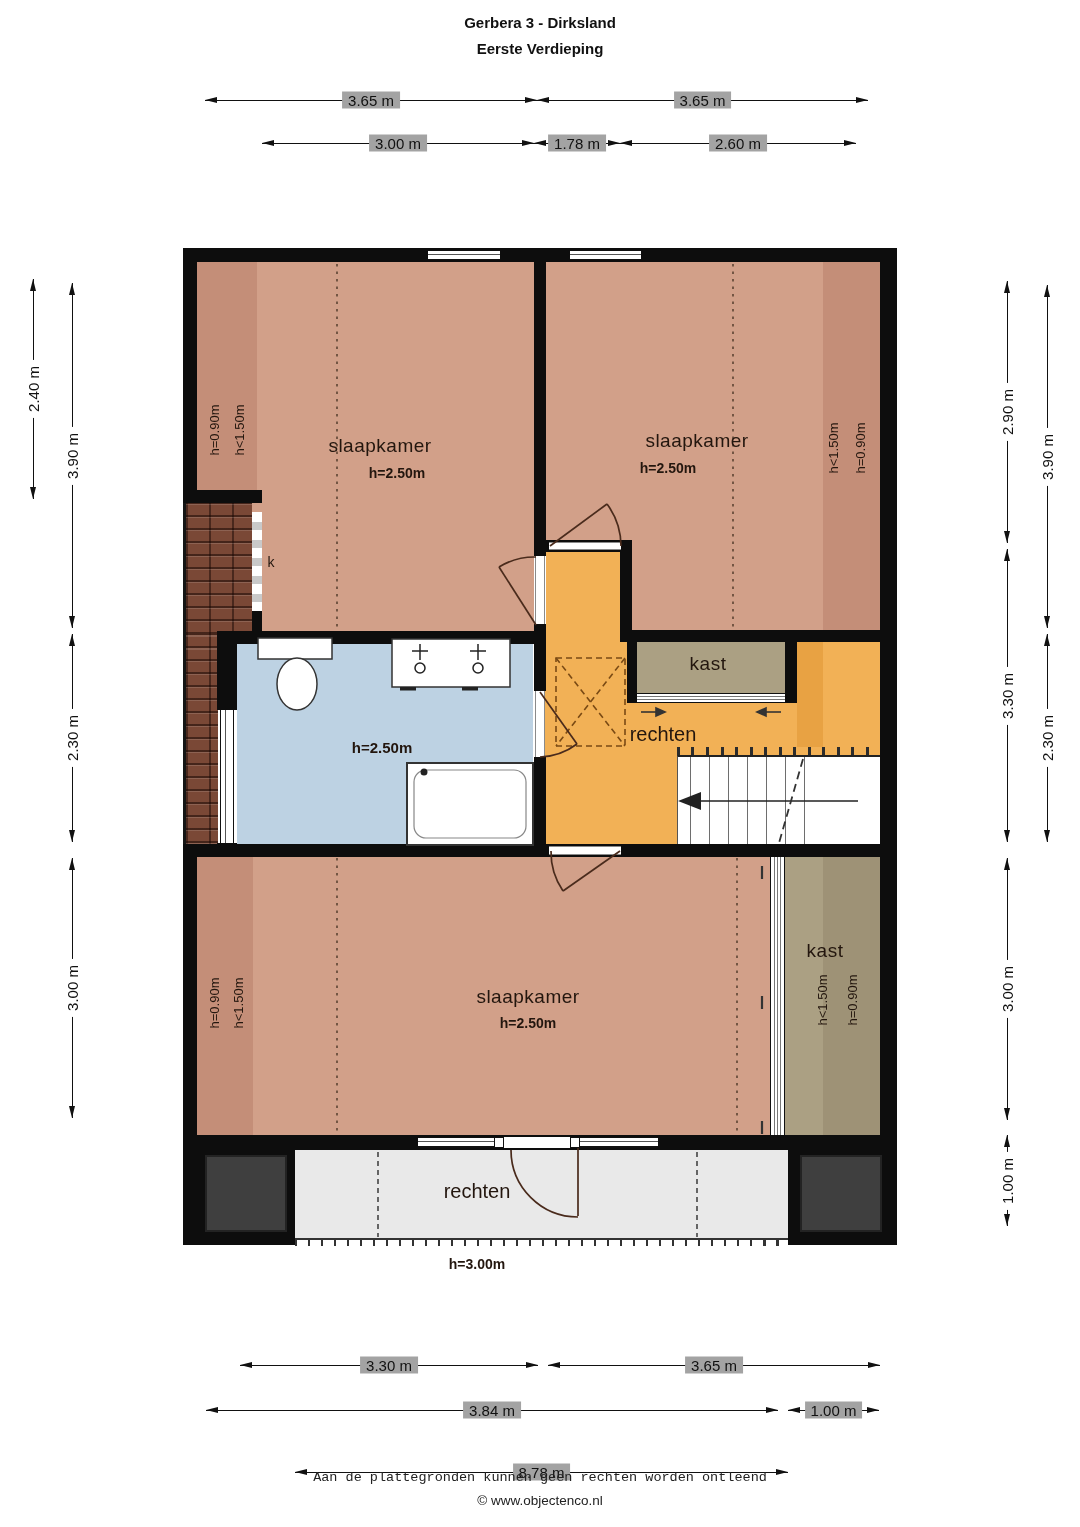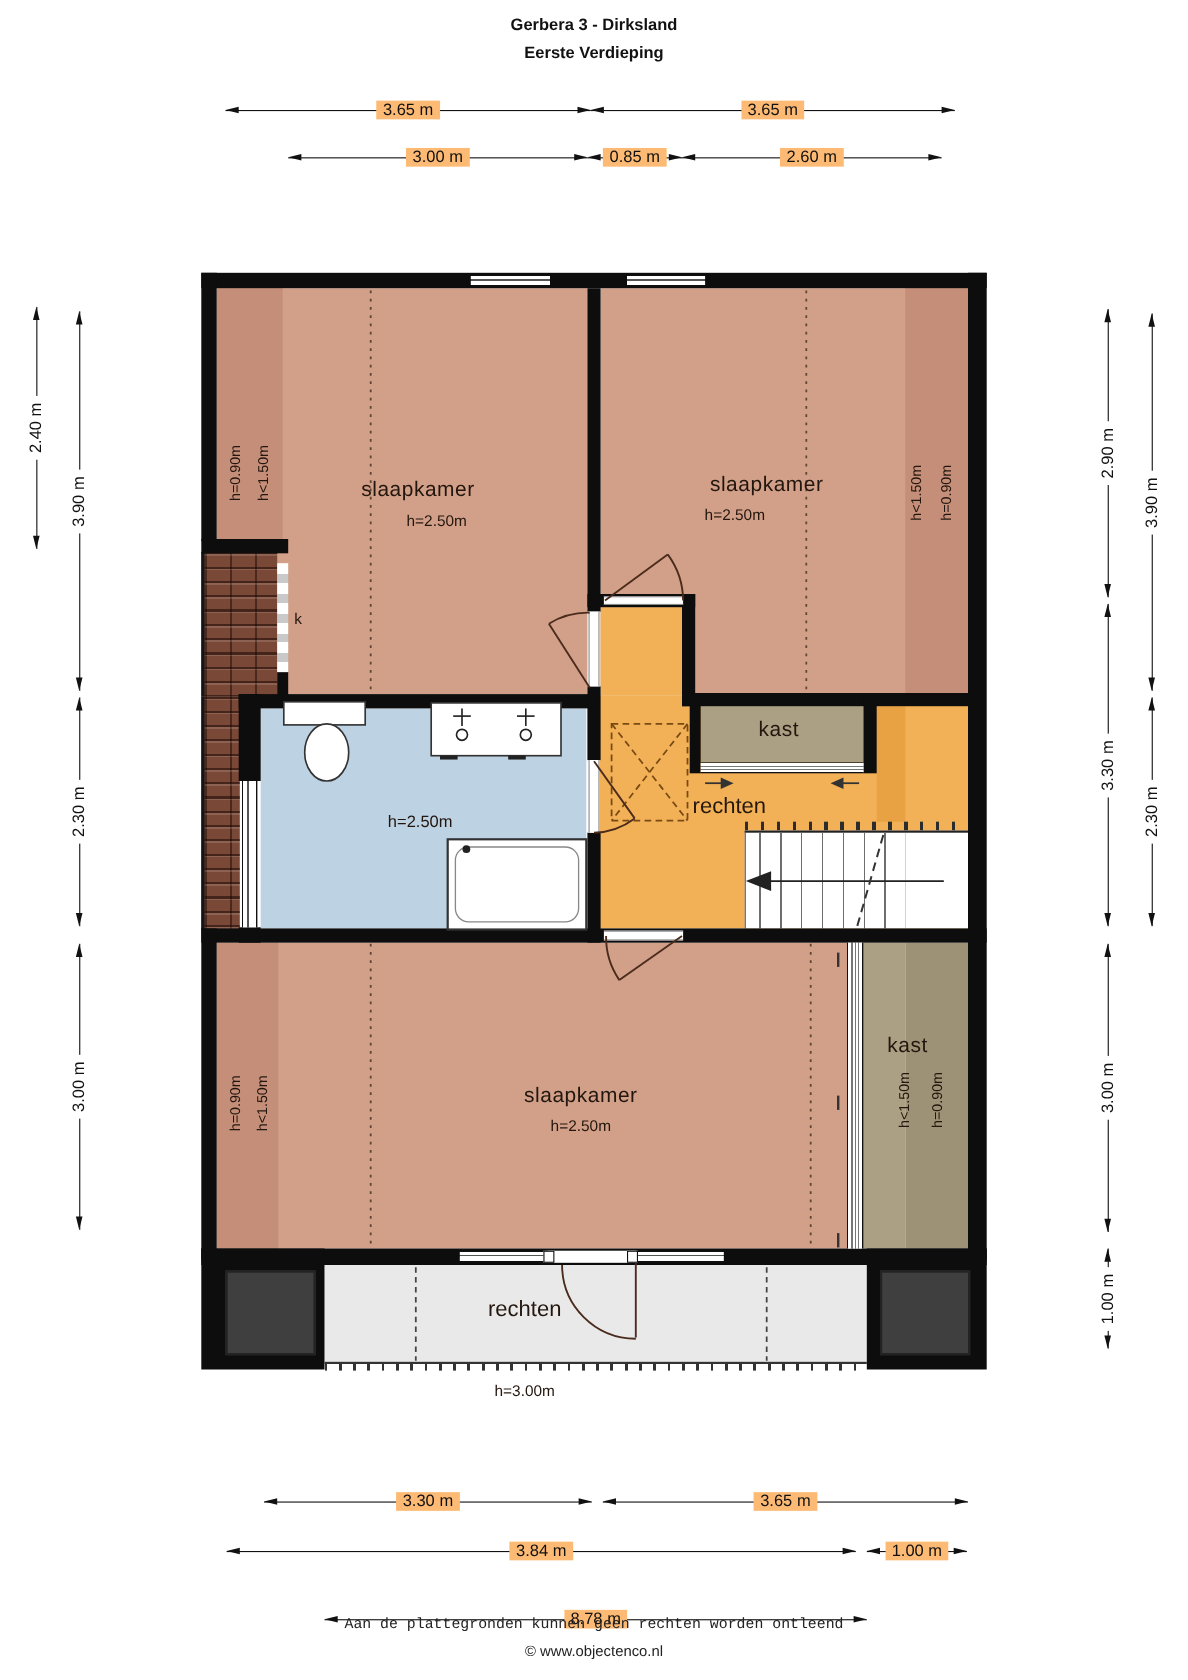--- a/index.html
+++ b/index.html
@@ -30,32 +30,32 @@
   .inset{position:absolute;background:var(--block);border:2px solid #232323;}
   .stair-ticks{position:absolute;background:repeating-linear-gradient(90deg,#2c2c2c 0 3px,transparent 3px 14.5px);}
   .stair-box{position:absolute;background:#fff;border-top:2.5px solid #222;border-left:1.5px solid #555;}
   .stair-steps{position:absolute;background:repeating-linear-gradient(90deg,#6e6e6e 0 1.5px,transparent 1.5px 19px);}
   .railing{position:absolute;border-top:2px solid #333;
     background:repeating-linear-gradient(90deg,#333 0 2.5px,transparent 2.5px 13px);}
   .rlabel{position:absolute;transform:translate(-50%,-50%);white-space:nowrap;color:#23160e;}
   .rlabel.rot{transform:translate(-50%,-50%) rotate(-90deg);}
   .big{font-size:19px;letter-spacing:.5px;}
   .huge{font-size:20px;}
-  .sub{font-size:14px;font-weight:normal;color:#23160e;}
+  .sub{font-size:14px;font-weight:bold;color:#23160e;}
   .slope{font-size:13px;color:#23160e;}
   .klabel{font-size:14px;}
   .title{position:absolute;left:50%;transform:translateX(-50%);font-weight:bold;font-size:15px;white-space:nowrap;}
   .footer{position:absolute;left:50%;transform:translateX(-50%);font-size:13.5px;color:#222;white-space:nowrap;}
   .dimh{position:absolute;height:0;border-top:1.5px solid #111;}
   .dimh::before{content:'';position:absolute;left:0;top:-4.2px;width:0;height:0;
     border-top:3.5px solid transparent;border-bottom:3.5px solid transparent;border-right:12px solid #111;}
   .dimh::after{content:'';position:absolute;right:0;top:-4.2px;width:0;height:0;
     border-top:3.5px solid transparent;border-bottom:3.5px solid transparent;border-left:12px solid #111;}
   .dimh>span{position:absolute;left:50%;top:-0.75px;transform:translate(-50%,-50%);
-    background:#fdba74;padding:0 6px;font-size:15px;white-space:nowrap;}
+    background:#a3a3a3;padding:0 6px;font-size:15px;white-space:nowrap;}
   .dimv{position:absolute;width:0;border-left:1.5px solid #111;}
   .dimv::before{content:'';position:absolute;top:0;left:-4.2px;width:0;height:0;
     border-left:3.5px solid transparent;border-right:3.5px solid transparent;border-bottom:12px solid #111;}
   .dimv::after{content:'';position:absolute;bottom:0;left:-4.2px;width:0;height:0;
     border-left:3.5px solid transparent;border-right:3.5px solid transparent;border-top:12px solid #111;}
   .dimv>span{position:absolute;left:-0.75px;top:50%;transform:translate(-50%,-50%) rotate(-90deg);
     background:#fff;padding:0 6px;font-size:15px;white-space:nowrap;}
   svg.overlay{position:absolute;left:0;top:0;pointer-events:none;}
 </style>
 </head>
@@ -228,21 +228,21 @@
   <div class="dimh" style="left:205px;top:100px;width:332px;">
       <span>3.65 m</span>
     </div>
   <div class="dimh" style="left:537px;top:100px;width:331px;">
       <span>3.65 m</span>
     </div>
   <div class="dimh" style="left:262px;top:143px;width:272px;">
       <span>3.00 m</span>
     </div>
   <div class="dimh" style="left:534px;top:143px;width:86px;">
-      <span>0.85 m</span>
+      <span>1.78 m</span>
     </div>
   <div class="dimh" style="left:620px;top:143px;width:236px;">
       <span>2.60 m</span>
     </div>
 
   <div class="dimv" style="left:33px;top:279px;height:220px;">
       <span>2.40 m</span>
     </div>
   <div class="dimv" style="left:72px;top:283px;height:345px;">
       <span>3.90 m</span>

